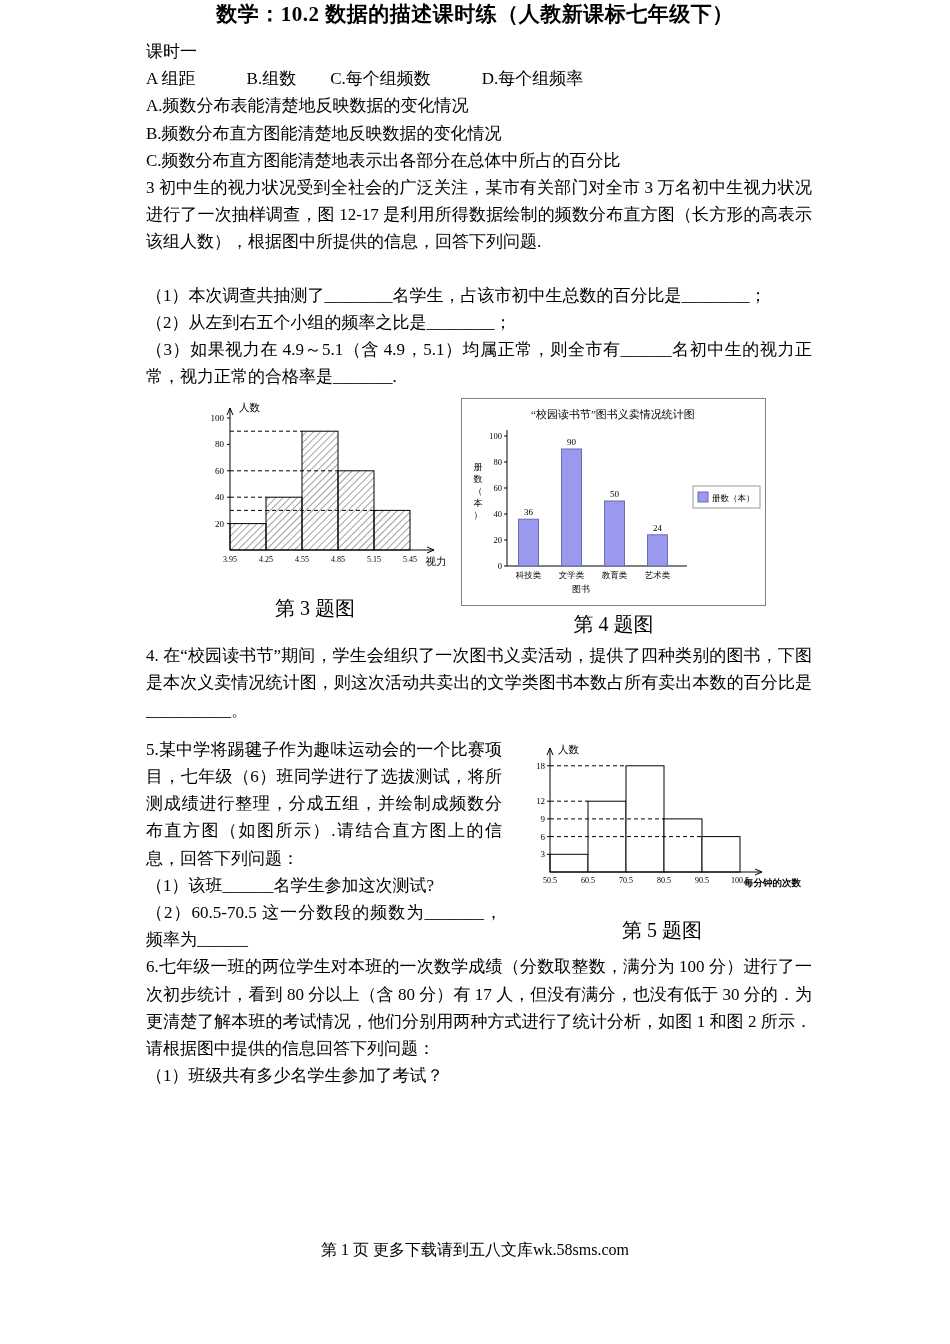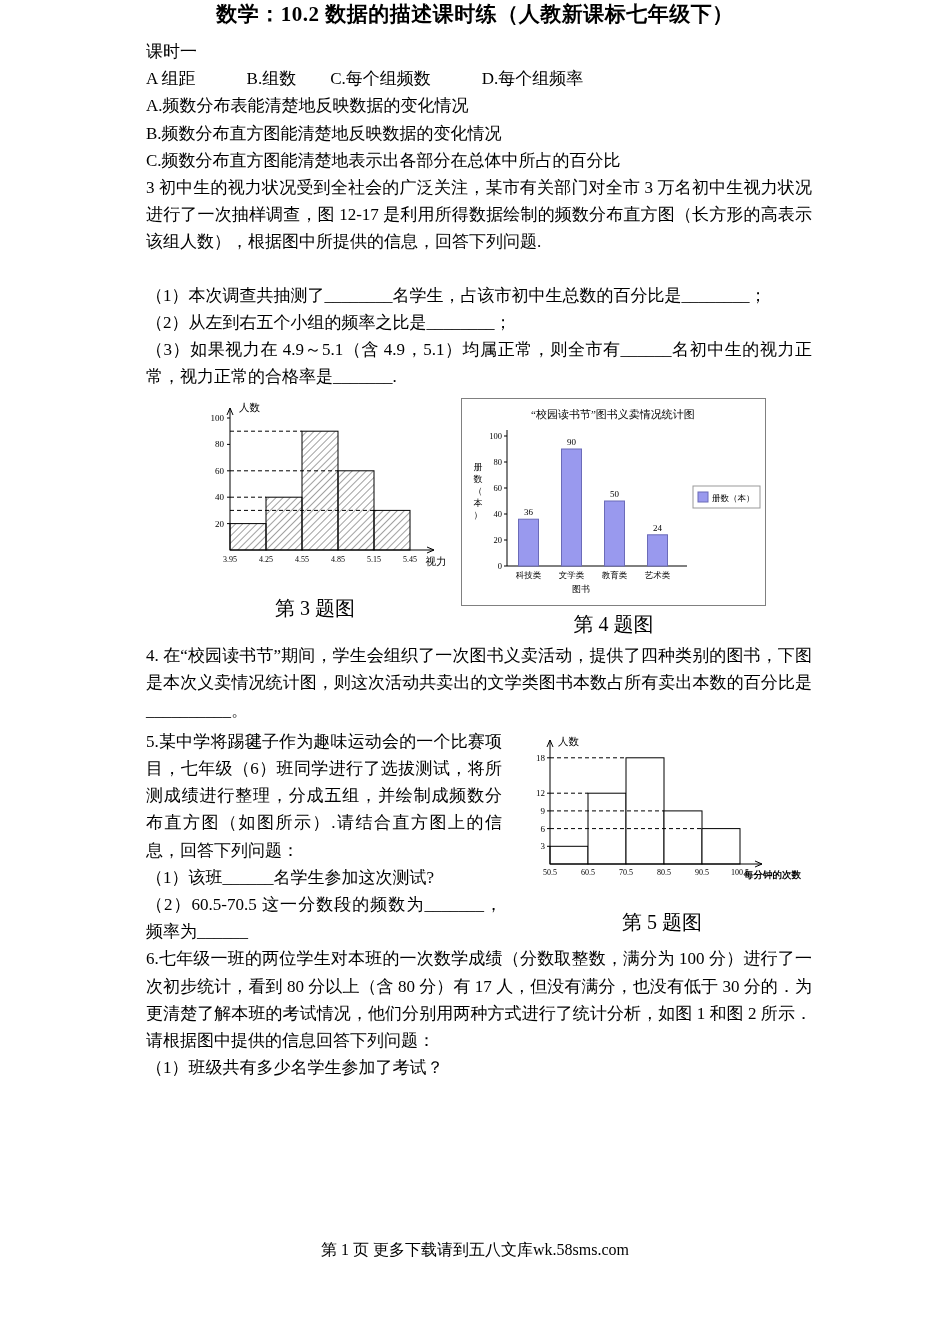--- a/index.html
+++ b/index.html
@@ -8,21 +8,21 @@
        font-family:"Liberation Serif","DejaVu Serif",serif}
   .page{position:relative;width:950px;height:1344px;overflow:hidden;background:#fff}
   .title{text-align:center;font-size:21px;font-weight:bold;letter-spacing:.5px}
   .content{margin:10px 138px 0 146px;font-size:17px;line-height:1.6;text-align:justify}
   .line{min-height:27px}
   .spacer{height:26px}
   .figrow{display:flex;align-items:flex-start;margin:8px 0 2px 38px}
   .figcol{display:flex;flex-direction:column;align-items:center}
   .fig4col{margin-left:15px;margin-top:0}
   .caption{font-size:20px;margin-top:2px;text-align:right}
-  .q5row{display:flex;margin-top:4px}
+  .q5row{display:flex;margin-top:12px}
   .q5text{width:440px}
   .q5fig{margin-left:10px;margin-top:4px}
   .footer{position:absolute;left:0;top:1240px;width:100%;text-align:center;font-size:16px}
   svg{display:block}
   svg text{font-family:"Liberation Serif","DejaVu Serif",serif}
 </style>
 </head>
 <body>
 
 <div class="page">

